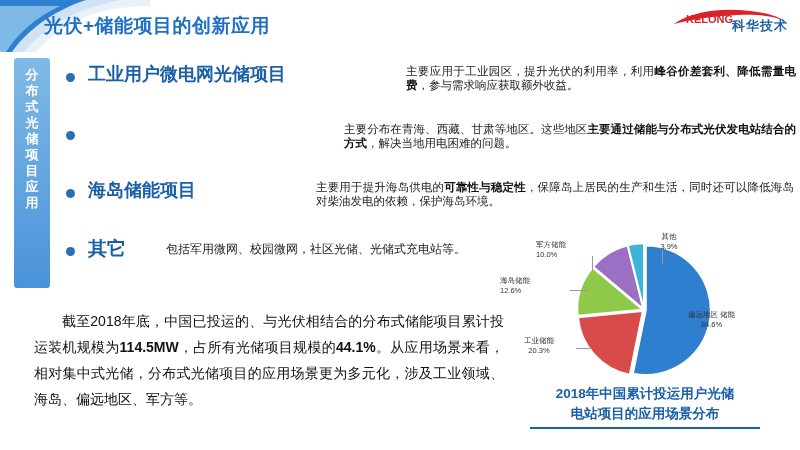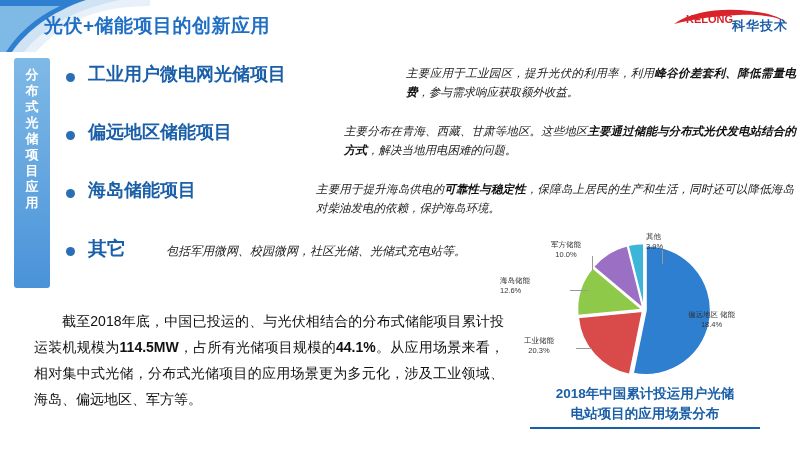--- a/index.html
+++ b/index.html
@@ -94,23 +94,22 @@
     position: absolute;
     left: 22px; top: 0;
     font-size: 18px;
     font-weight: bold;
     color: #1a5fa8;
     white-space: nowrap;
   }
   .bullet-body {
     font-size: 11.5px;
     color: #222222;
-    line-height: 19px;
+    line-height: 14px;
     text-align: justify;
-    font-style: italic;
   }
   .bullet-body b { color: #111111; font-weight: bold; }
 
   
   #row1 .bullet-body { position: absolute; left: 340px; top: 2px; width: 390px; }
   #row2 .bullet-body { position: absolute; left: 278px; top: 2px; width: 452px; }
   #row3 .bullet-body { position: absolute; left: 250px; top: 2px; width: 478px; }
   #row4 .bullet-body { position: absolute; left: 100px; top: 6px; width: 400px; font-size: 12px; }
 
   #row4 .bullet-title { font-size: 19px; }
@@ -221,21 +220,20 @@
   <div class="bullets">
 
     <div class="bullet-row" id="row1">
       <div class="bullet-dot"></div>
       <div class="bullet-title">工业用户微电网光储项目</div>
       <div class="bullet-body"><span>主要应用于工业园区，提升光伏的利用率，利用</span><b>峰谷价</b><b>差套利、降低需量电费</b><span>，参与需求响应获取额外收益。</span></div>
     </div>
 
     <div class="bullet-row" id="row2">
       <div class="bullet-dot"></div>
-      <div class="bullet-title">偏远地区储能项目</div>
       <div class="bullet-body"><span>主要分布在青海、西藏、甘肃等地区。这些地区</span><b>主要通过储能与分布式光伏发电站结合的方式</b><span>，解决当地用电困难的问题。</span></div>
     </div>
 
     <div class="bullet-row" id="row3">
       <div class="bullet-dot"></div>
       <div class="bullet-title">海岛储能项目</div>
       <div class="bullet-body"><span>主要用于提升海岛供电的</span><b>可靠性与稳定性</b><span>，保障岛上居民的生产和生活，同时还可以降低海岛对柴油发电的依赖，保护海岛环境。</span></div>
     </div>
 
     <div class="bullet-row" id="row4">
@@ -255,32 +253,32 @@
             <path d="M 102.9848530509439 100.30108514455364 L 102.9848530509439 8.301085144553639 A 92 92 0 1 1 84.61153484361844 190.44774996390436 Z" fill="#2f7fd0" stroke="#ffffff" stroke-width="2"></path>
             <path d="M 97.76846461057893 102.00505606050338 L 79.39514640325348 192.1517208798541 A 92 92 0 0 1 6.176763867095559 110.66302088580666 Z" fill="#d94a4a" stroke="#ffffff" stroke-width="2"></path>
             <path d="M 97.13540636576008 99.1088752552689 L 5.543705622276704 107.76684008057218 A 92 92 0 0 1 26.61804973929992 40.0216311630231 Z" fill="#8fc94a" stroke="#ffffff" stroke-width="2"></path>
             <path d="M 98.4084664470798 97.45696619174475 L 27.891109820619647 38.36972209949896 A 92 92 0 0 1 76.0893372139024 8.205319314655 Z" fill="#9b6fc4" stroke="#ffffff" stroke-width="2"></path>
             <path d="M 99.63335260018033 97.02248934775953 L 77.31422336700292 7.770842470669777 A 92 92 0 0 1 99.6333526001804 5.022489347759532 Z" fill="#3db5d8" stroke="#ffffff" stroke-width="2"></path>
           </g>
       </svg>
     </div>
 
     <div class="lbl" style="left:188px; top:78px; text-align:center;">
-      <span>偏远地区 储能</span><br><span>18.4%</span>
+      <span>偏远地区 储能</span><br><span>84.6%</span>
     </div>
     <div class="lbl" style="left:2px; top:104px; width:74px;">
       <span>工业储能</span><br><span>20.3%</span>
     </div>
     <div class="lbl" style="left:0px; top:44px; text-align:left; width:74px;">
       <span>海岛储能</span><br><span>12.6%</span>
     </div>
-    <div class="lbl" style="left:36px; top:8px; text-align:center; width:60px;">
+    <div class="lbl" style="left:36px; top:8px; text-align:left; width:60px;">
       <span>军方储能</span><br><span>10.0%</span>
     </div>
-    <div class="lbl" style="left:146px; top:0px; text-align:left; width:46px;">
+    <div class="lbl" style="left:146px; top:0px; text-align:center; width:46px;">
       <span>其他</span><br><span>3.9%</span>
     </div>
 
     <div class="leader" style="left:76px; top:116px; width:16px; height:1px;"></div>
     <div class="leader" style="left:70px; top:58px; width:18px; height:1px;"></div>
     <div class="leader" style="left:92px; top:24px; width:1px; height:14px;"></div>
     <div class="leader" style="left:162px; top:18px; width:1px; height:14px;"></div>
 
     <div class="chart-caption">
       <span>2018年中国累计投运用户光储</span><br>

